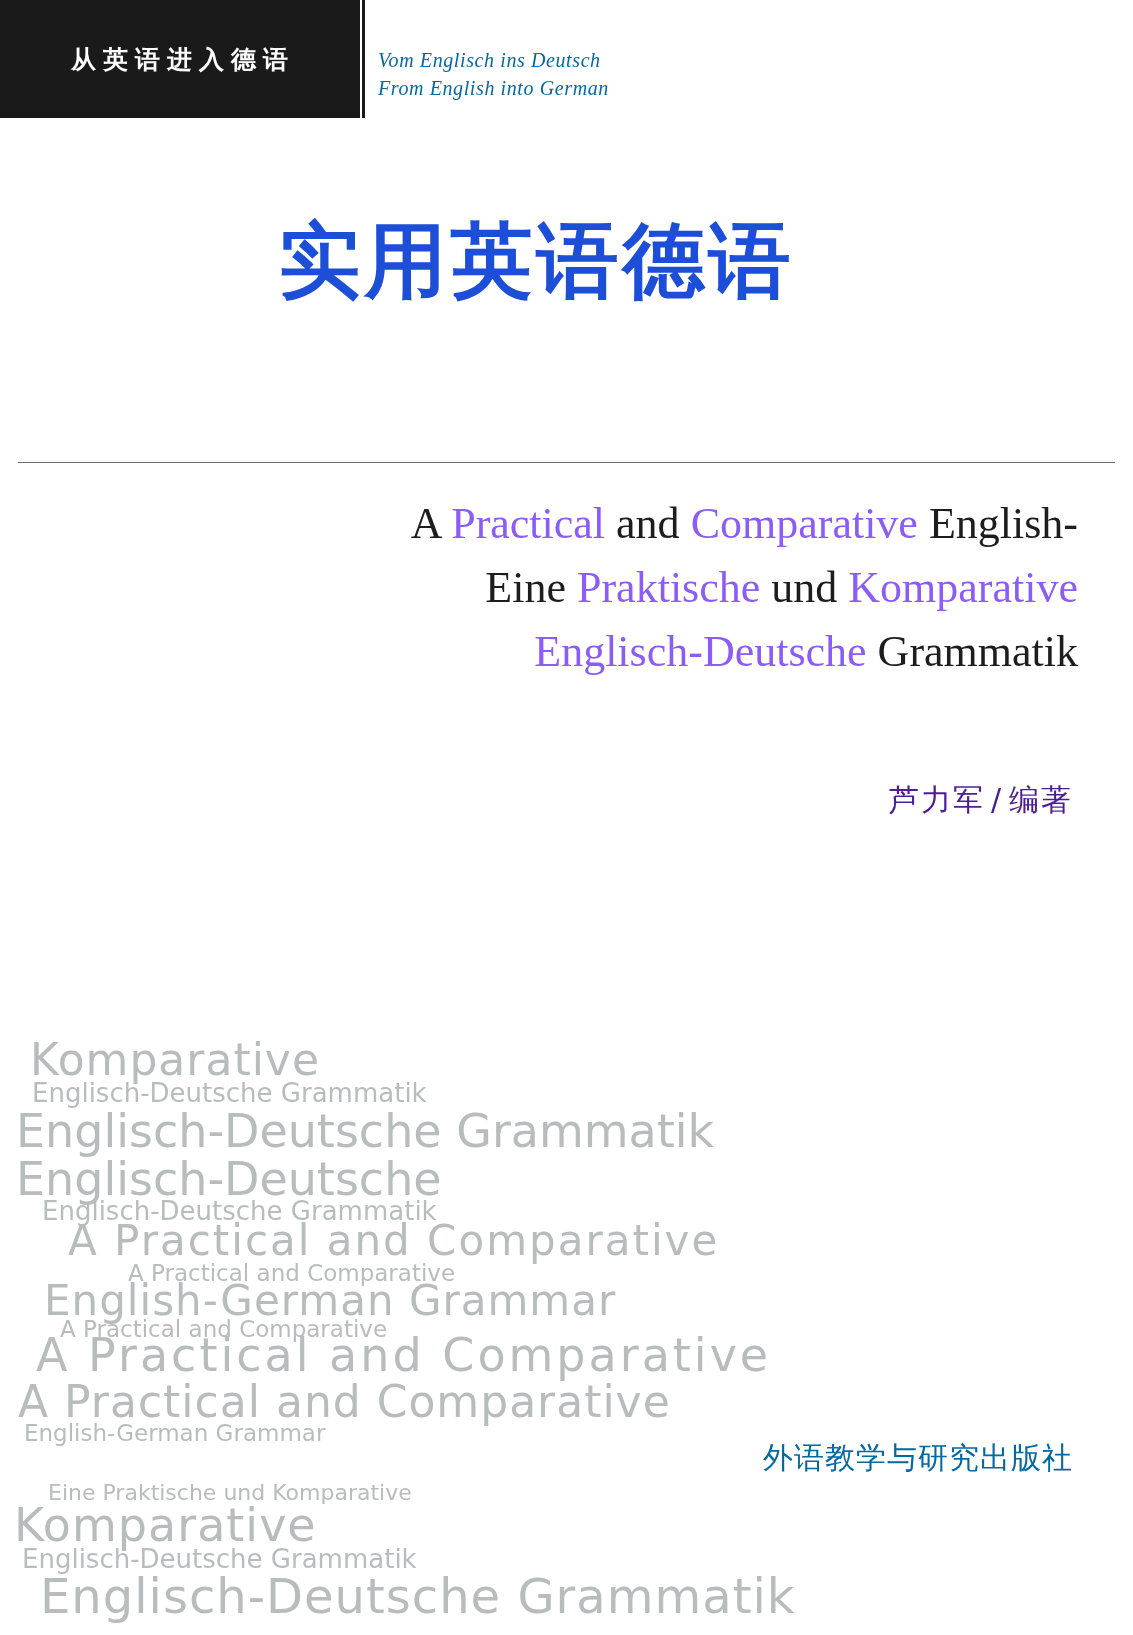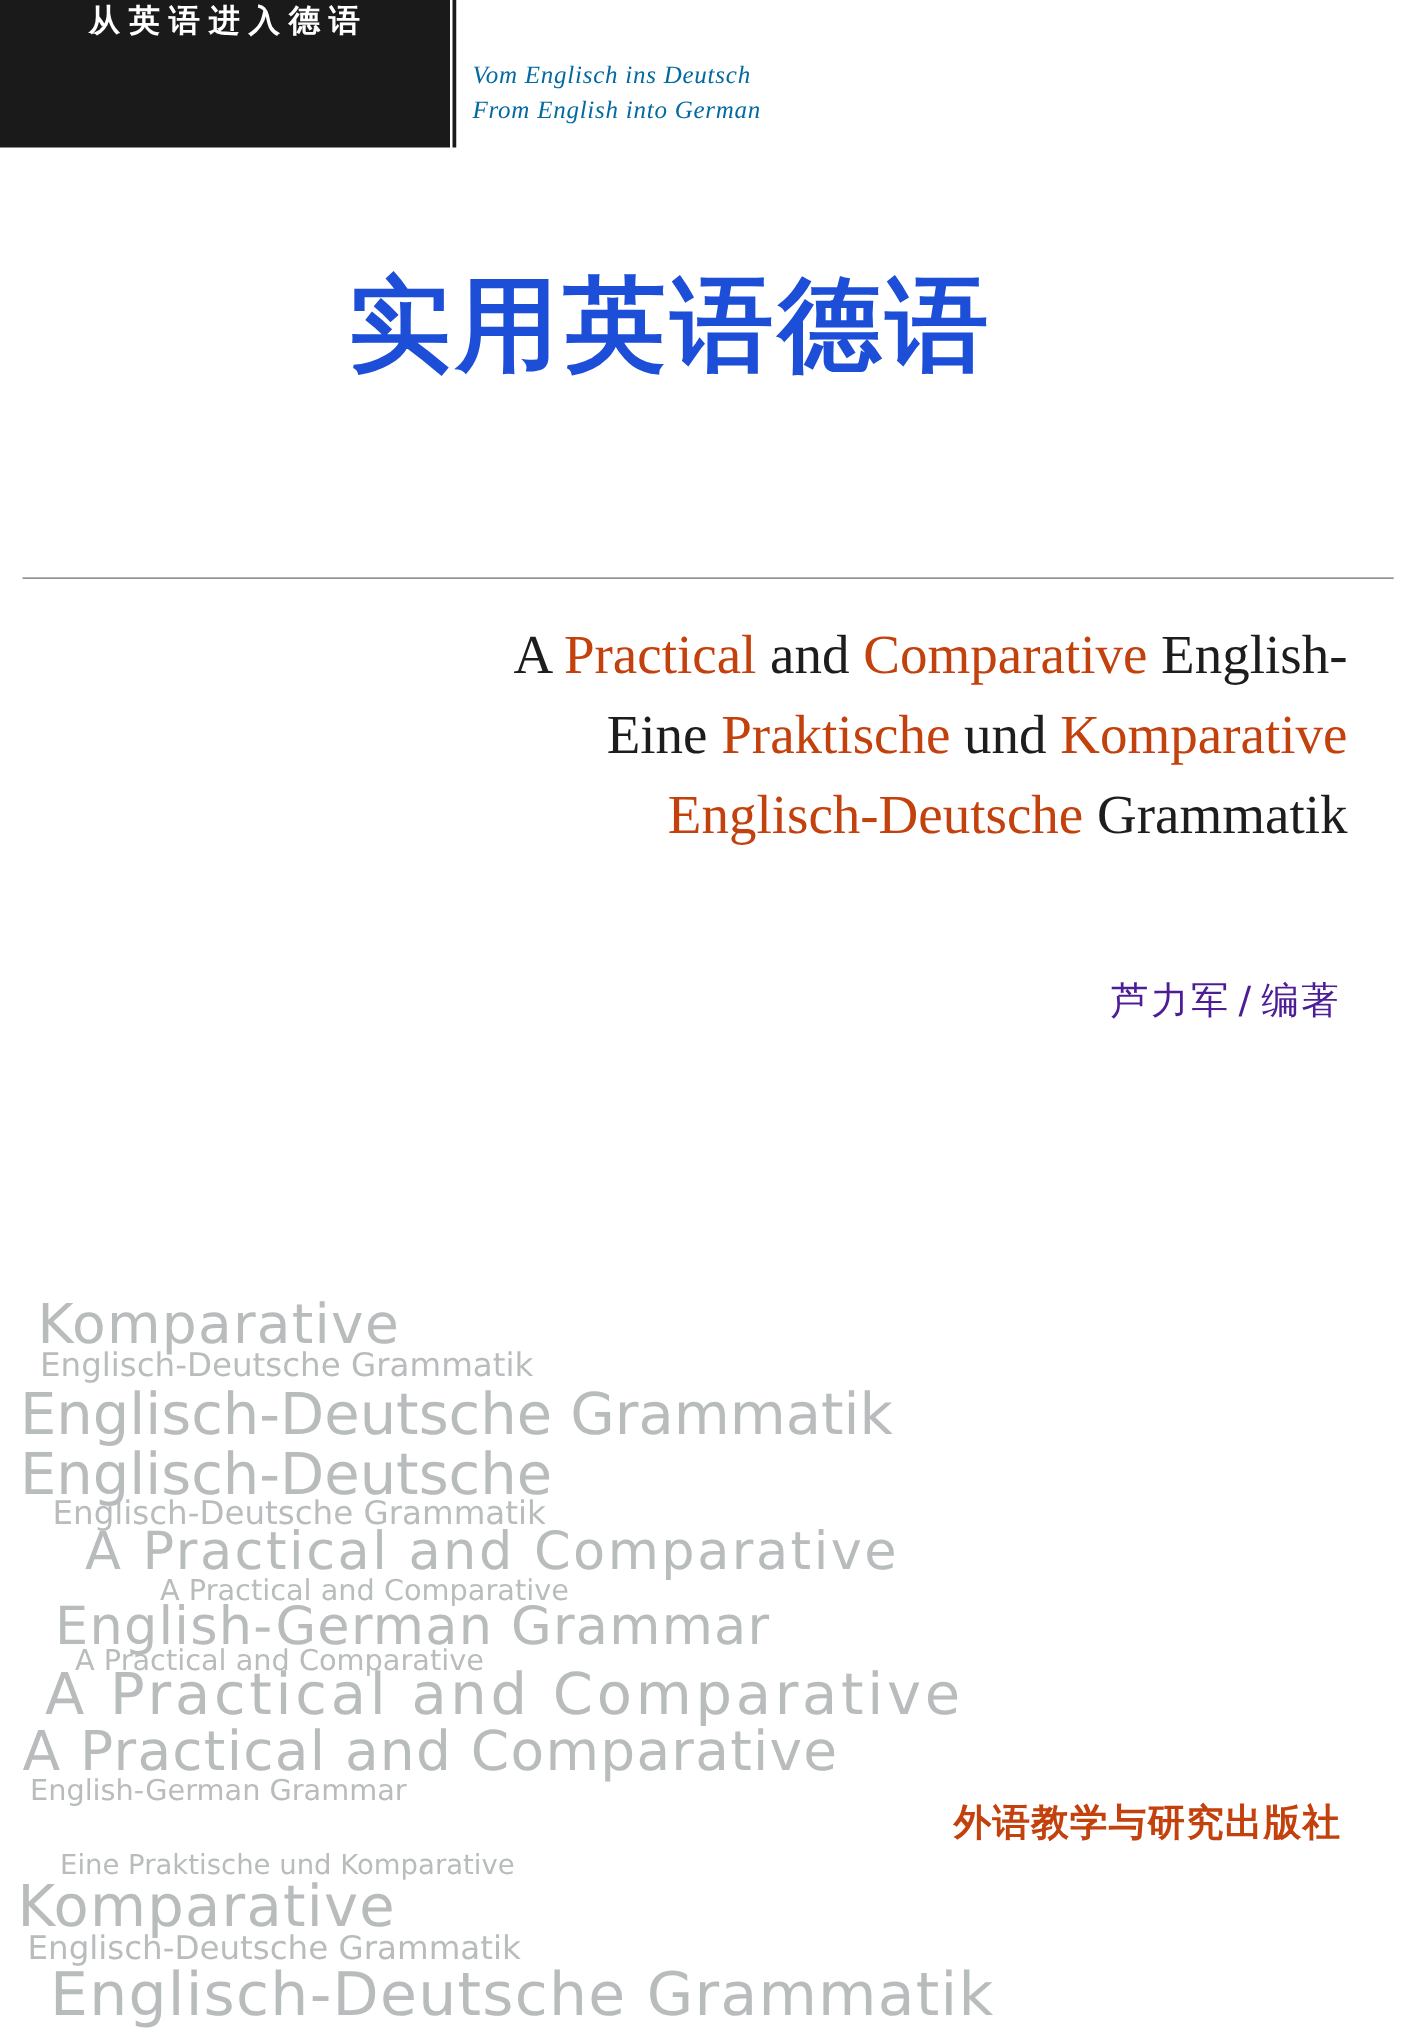--- a/index.html
+++ b/index.html
@@ -17,21 +17,21 @@
 
   
   .banner {
     position: absolute;
     top: 0;
     left: 0;
     width: 360px;
     height: 118px;
     background: #1a1a1a;
     display: flex;
-    align-items: flex-start;
+    align-items: center;
     justify-content: center;
   }
   .banner-text {
     color: #ffffff;
     font-family: "DejaVu Sans", sans-serif;
     font-size: 25px;
     font-weight: 700;
     letter-spacing: 7px;
     padding-left: 6px;
   }
@@ -88,21 +88,21 @@
     left: 120px;
     right: 55px;
     top: 492px;
     text-align: right;
     font-family: "Liberation Serif", serif;
     font-size: 44px;
     line-height: 1.45;
     color: #1d1d1d;
   }
   .subtitle .accent {
-    color: #c2410c;
+    color: #8b5cf6;
     font-family: Liberation Serif, serif;
   }
   .subtitle .ln {
     display: block;
     white-space: nowrap;
   }
 
   
   .author {
     position: absolute;
@@ -152,22 +152,22 @@
   .c16 { left: 22px;  top: 524px; font-size: 26px; color:#c9cccd;}
   .c17 { left: 40px;  top: 548px; font-size: 48px; letter-spacing: 1px; color:#b2b5b6;}
 
   
   .publisher {
     position: absolute;
     right: 60px;
     top: 1438px;
     font-family: "DejaVu Sans", sans-serif;
     font-size: 30px;
-    font-weight: 700;
-    color: #c2410c;
+    font-weight: 400;
+    color: #0369a1;
     letter-spacing: 1px;
   }
 </style>
 </head>
 <body>
 
 <div class="banner">
   <div class="banner-text">从英语进入德语</div>
 </div>
 <div class="banner-rule"></div>

